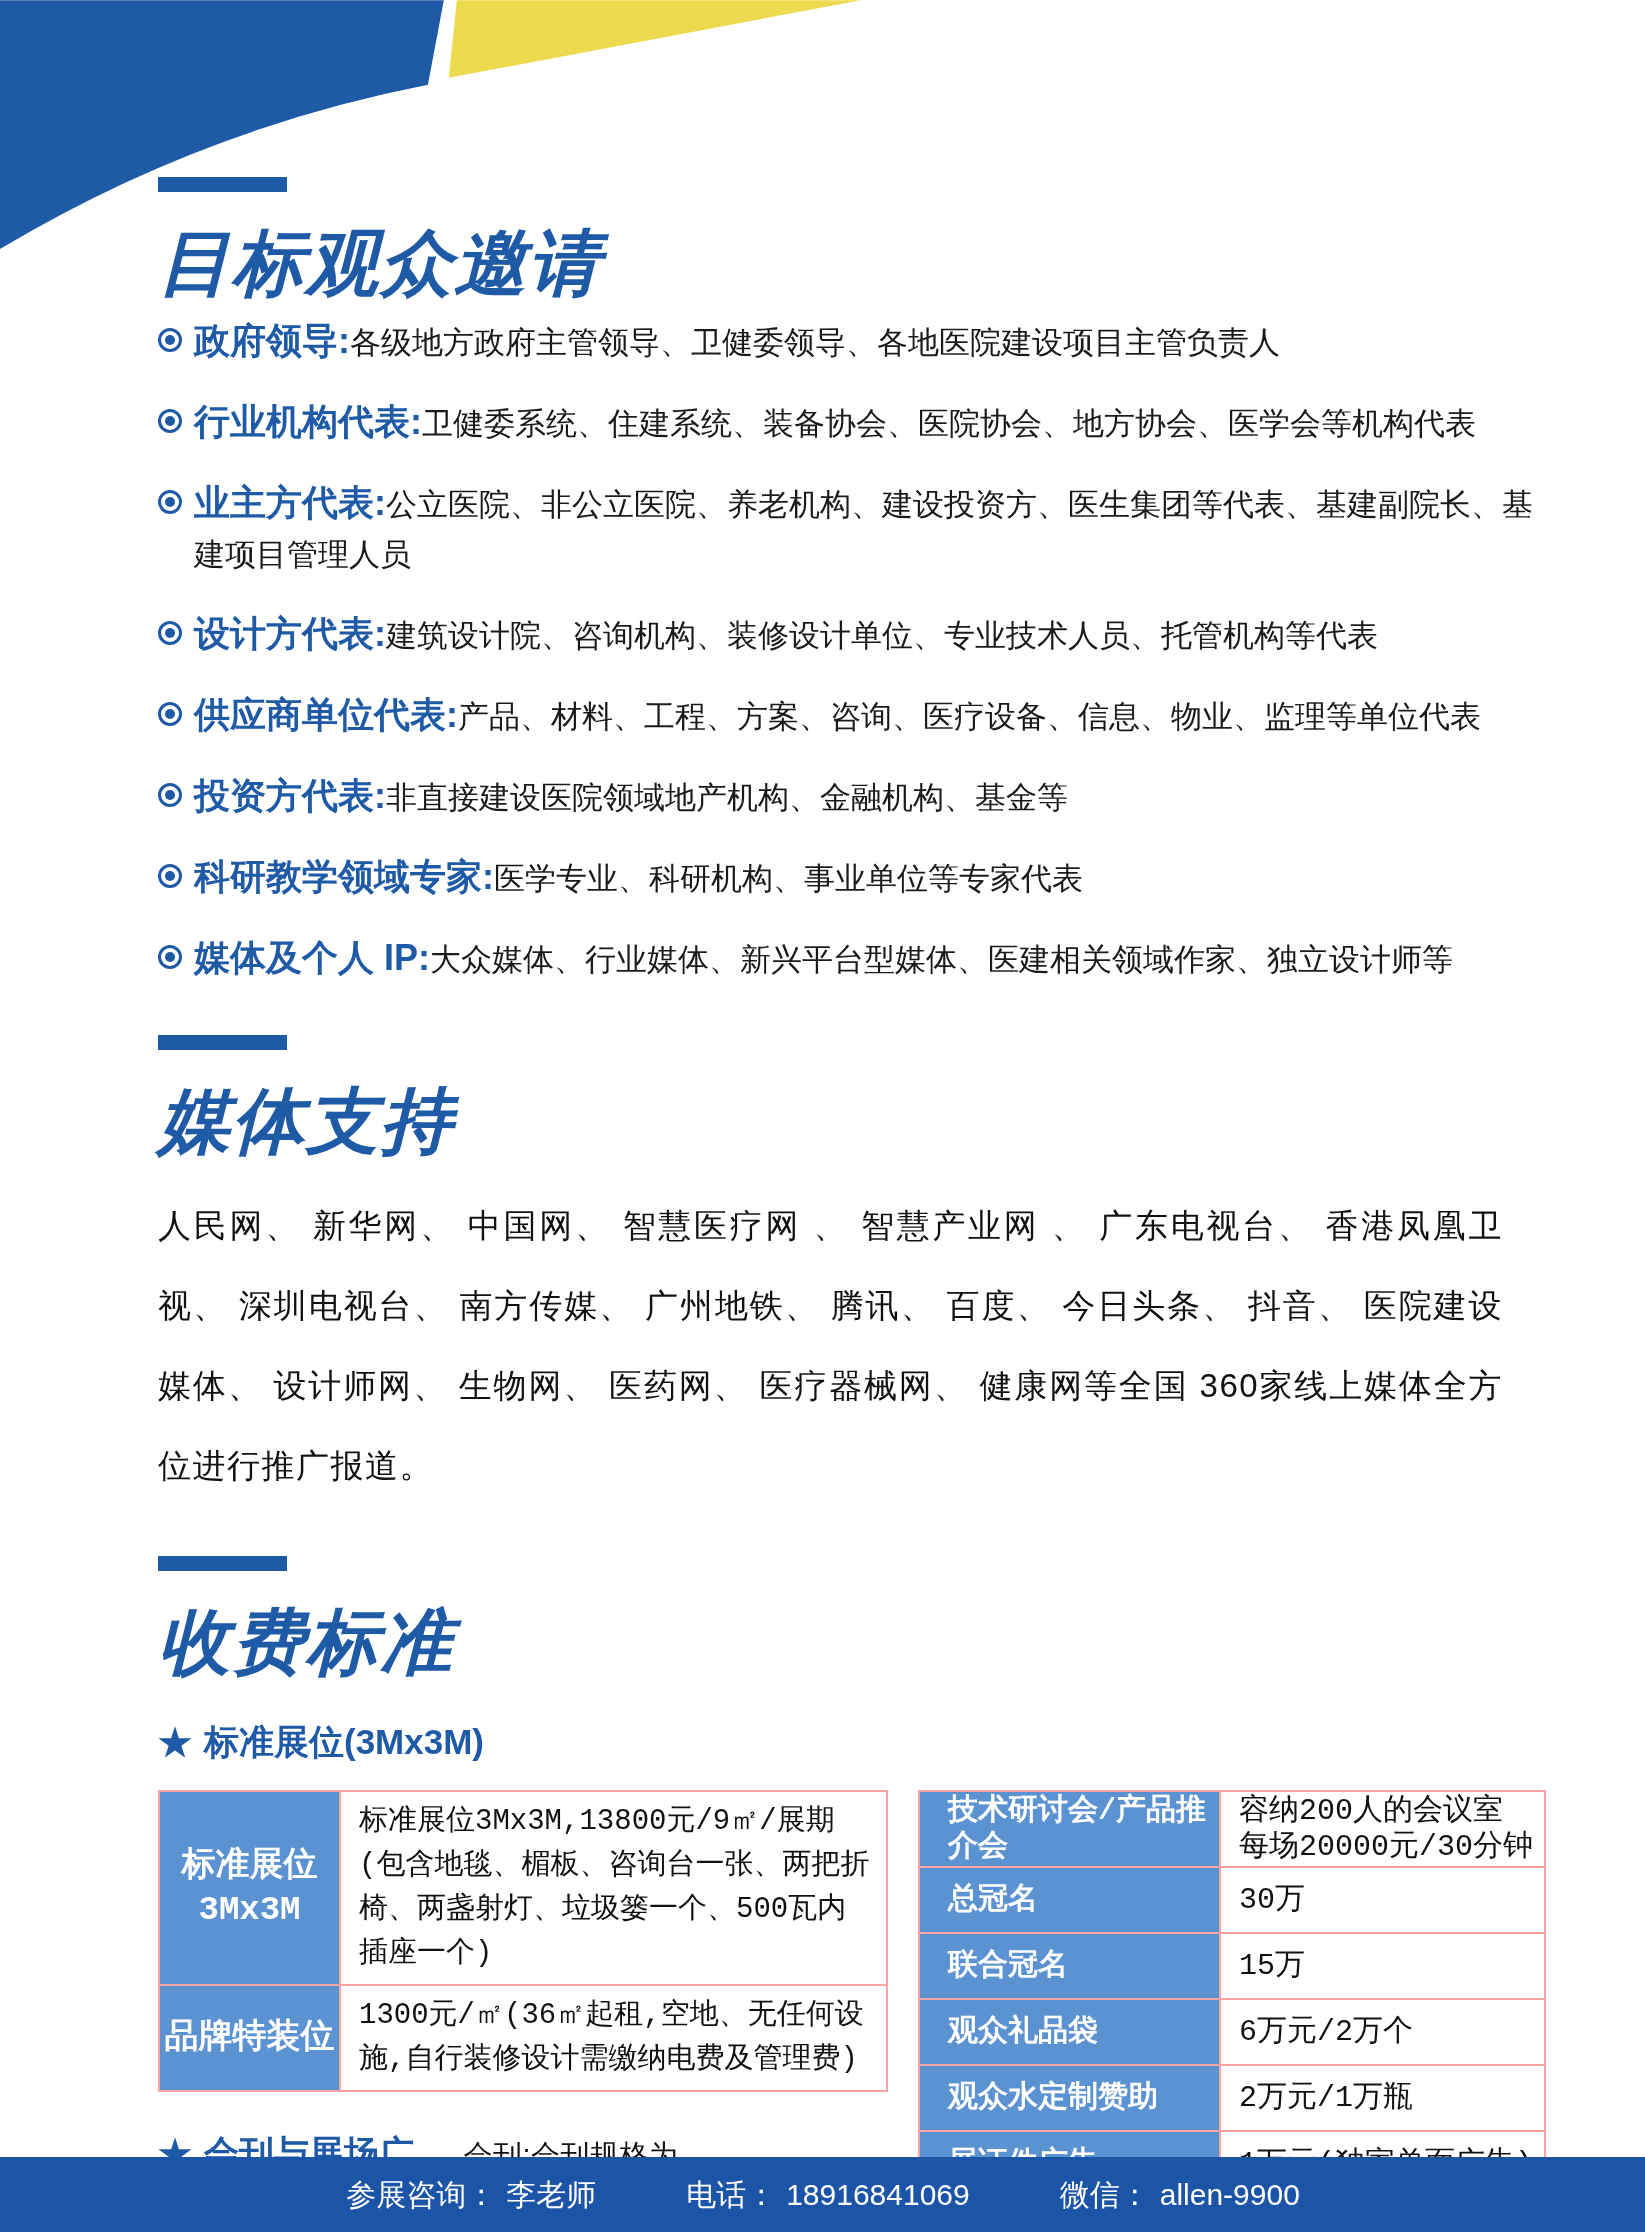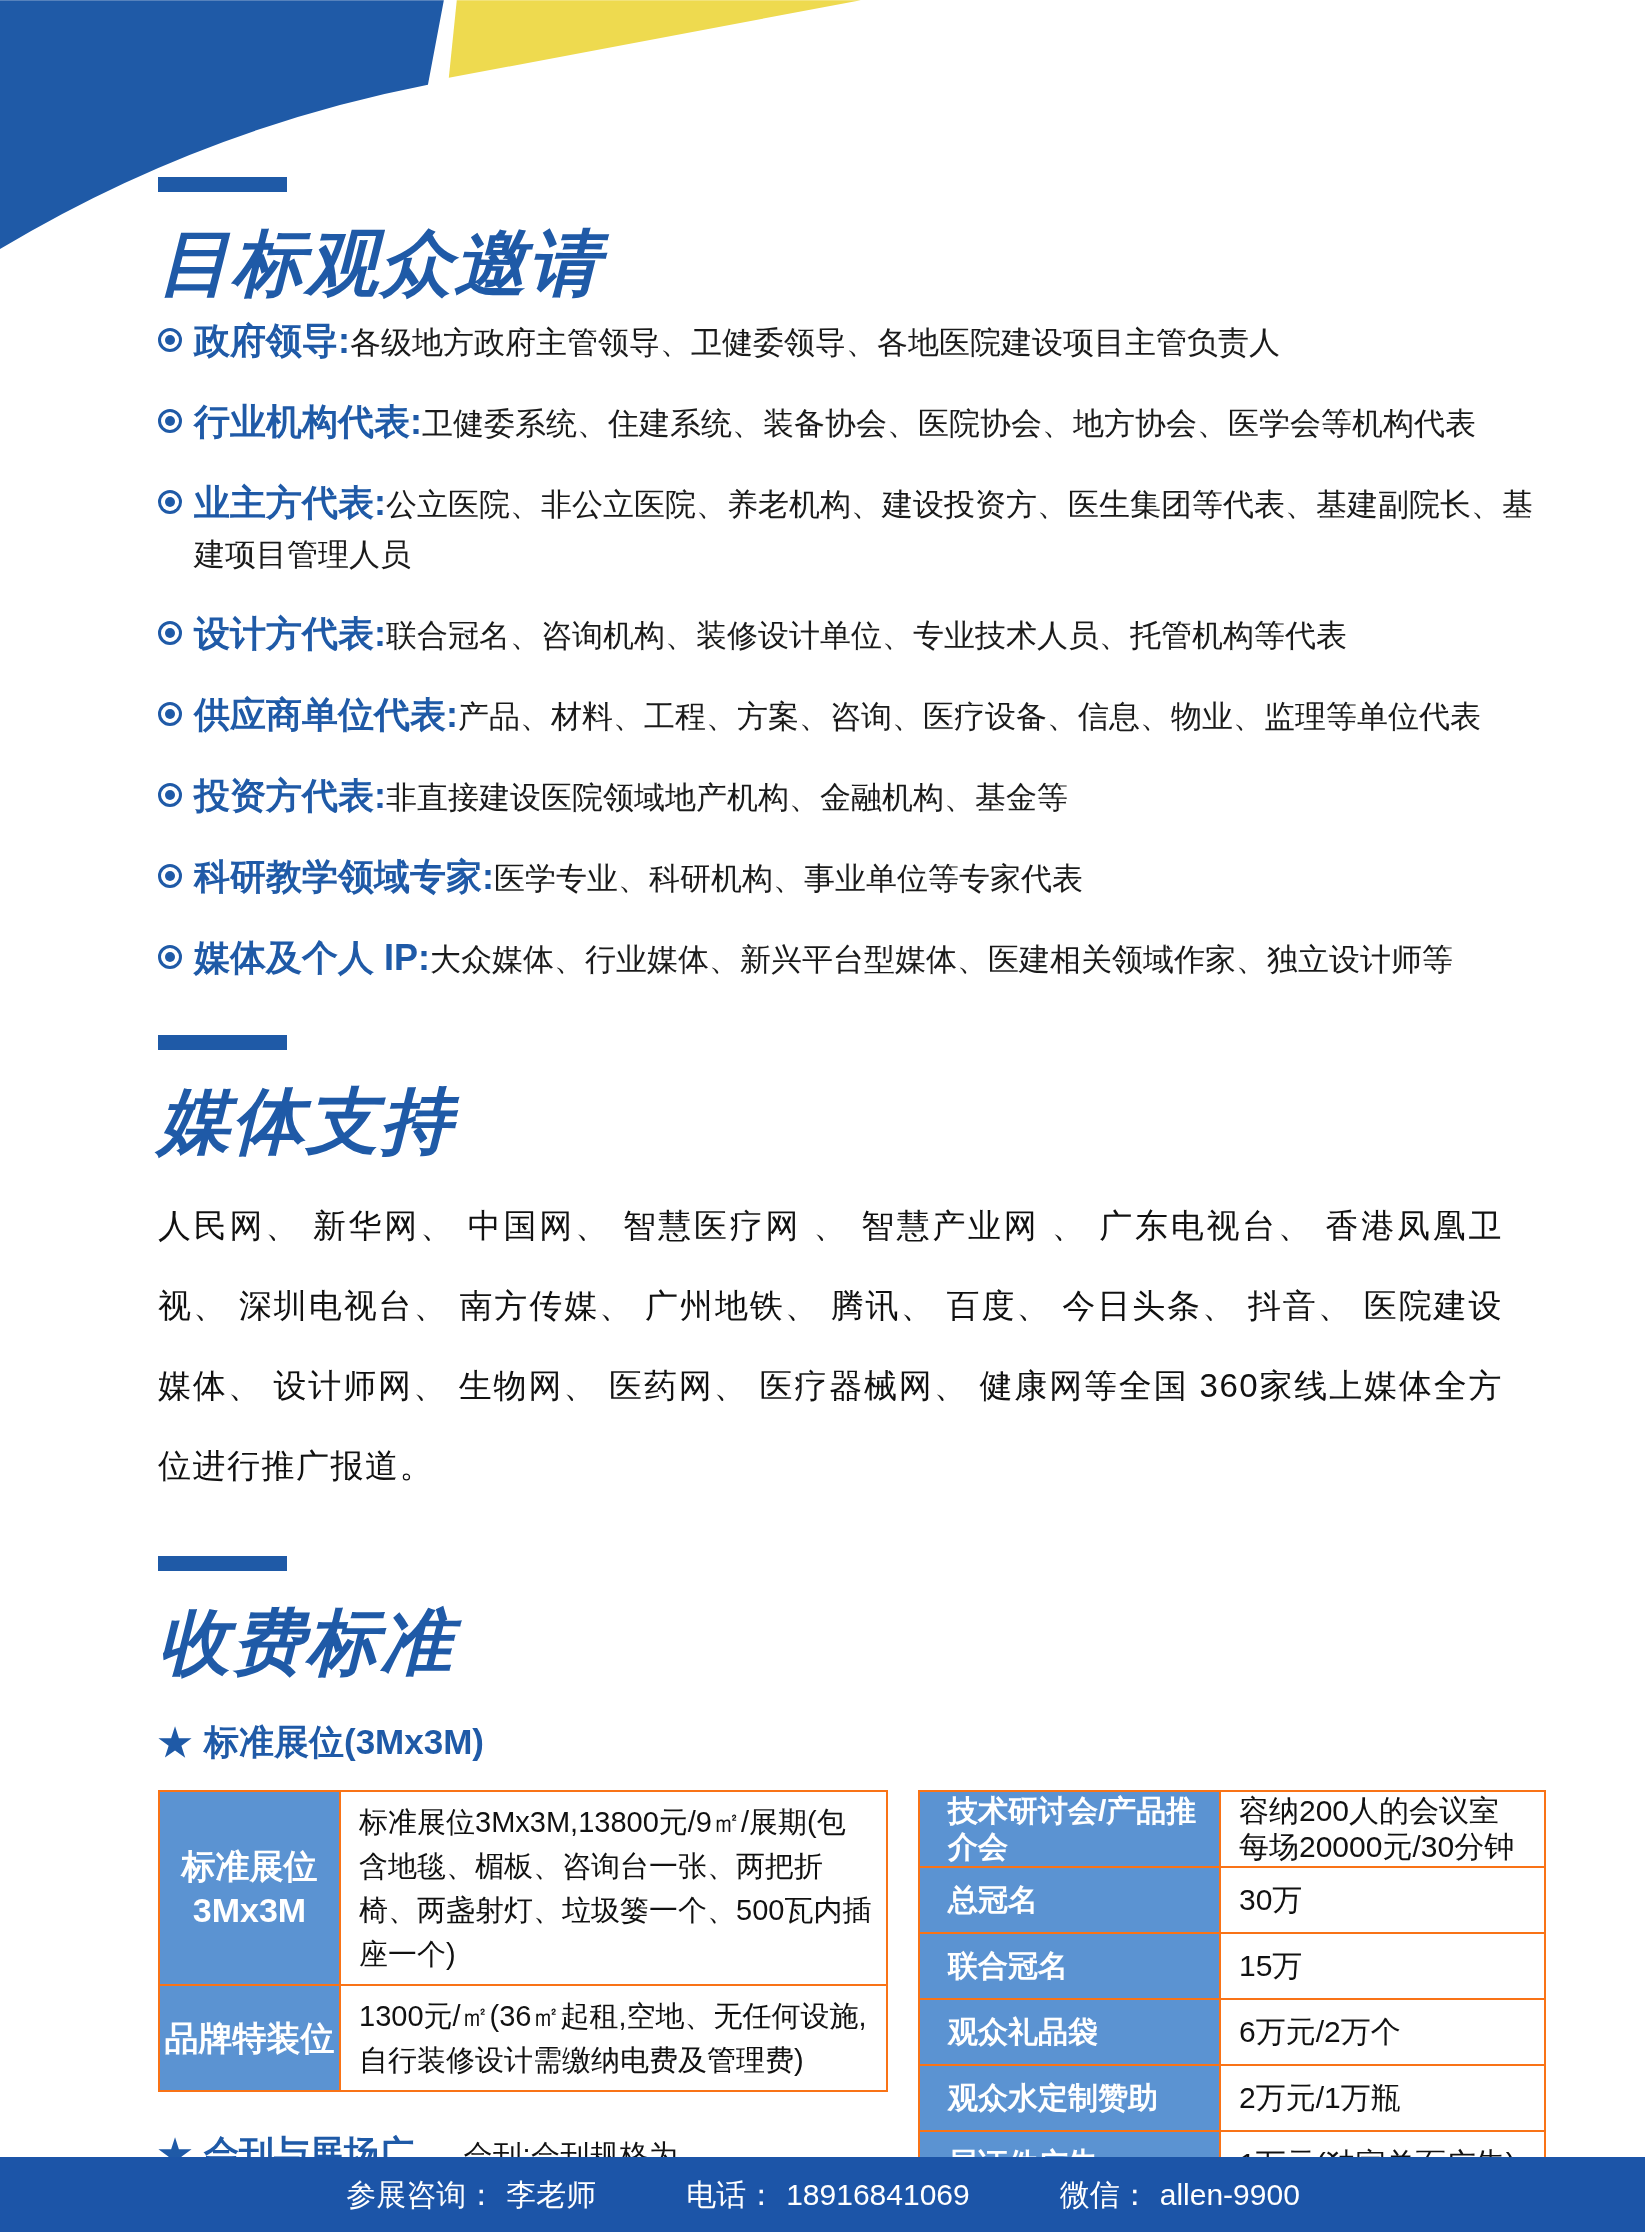--- a/index.html
+++ b/index.html
@@ -50,21 +50,21 @@
   .sub-heading { margin-top:38px; font-size:35px; font-weight:bold; color:#1F5AA7;
                  display:flex; align-items:baseline; }
   .star-icon { font-size:34px; margin-right:12px; color:#1F5AA7; }
   .sub-note { margin-left:18px; font-size:29px; font-weight:normal; color:#111; letter-spacing:0.5px; }
 
   .pricing-columns { display:flex; margin-top:24px; }
   .left-col  { width:730px; margin-right:30px; }
   .right-col { flex:1; }
 
   table { border-collapse:collapse; table-layout:fixed; }
-  td,th { border:2px solid #f97316; }
+  td,th { border:2px solid #fca5a5;font-family:Liberation Mono, monospace; }
 
   .booth-table { width:730px; }
   .booth-table .blue-cell {
     width:177px; background:#5B93D2; color:#ffffff; font-weight:bold;
     font-size:34px; line-height:44px; text-align:center;
   }
   .booth-table .desc-cell {
     padding:8px 14px 8px 18px; font-size:29px; line-height:44px; color:#111;
   }
   .booth-row-1 { height:125px; }
@@ -120,21 +120,21 @@
         <li>
           <span class="bullet-icon"></span>
           <span class="bullet-label">行业机构代表:</span><span>卫健委系统、住建系统、装备协会、医院协会、地方协会、医学会等机构代表</span>
         </li>
         <li>
           <span class="bullet-icon"></span>
           <span class="bullet-label">业主方代表:</span><span>公立医院、非公立医院、养老机构、建设投资方、医生集团等代表、基建副院长、基建项目管理人员</span>
         </li>
         <li>
           <span class="bullet-icon"></span>
-          <span class="bullet-label">设计方代表:</span><span>联合冠名、咨询机构、装修设计单位、专业技术人员、托管机构等代表</span>
+          <span class="bullet-label">设计方代表:</span><span>建筑设计院、咨询机构、装修设计单位、专业技术人员、托管机构等代表</span>
         </li>
         <li>
           <span class="bullet-icon"></span>
           <span class="bullet-label">供应商单位代表:</span><span>产品、材料、工程、方案、咨询、医疗设备、信息、物业、监理等单位代表</span>
         </li>
         <li>
           <span class="bullet-icon"></span>
           <span class="bullet-label">投资方代表:</span><span>非直接建设医院领域地产机构、金融机构、基金等</span>
         </li>
         <li>

